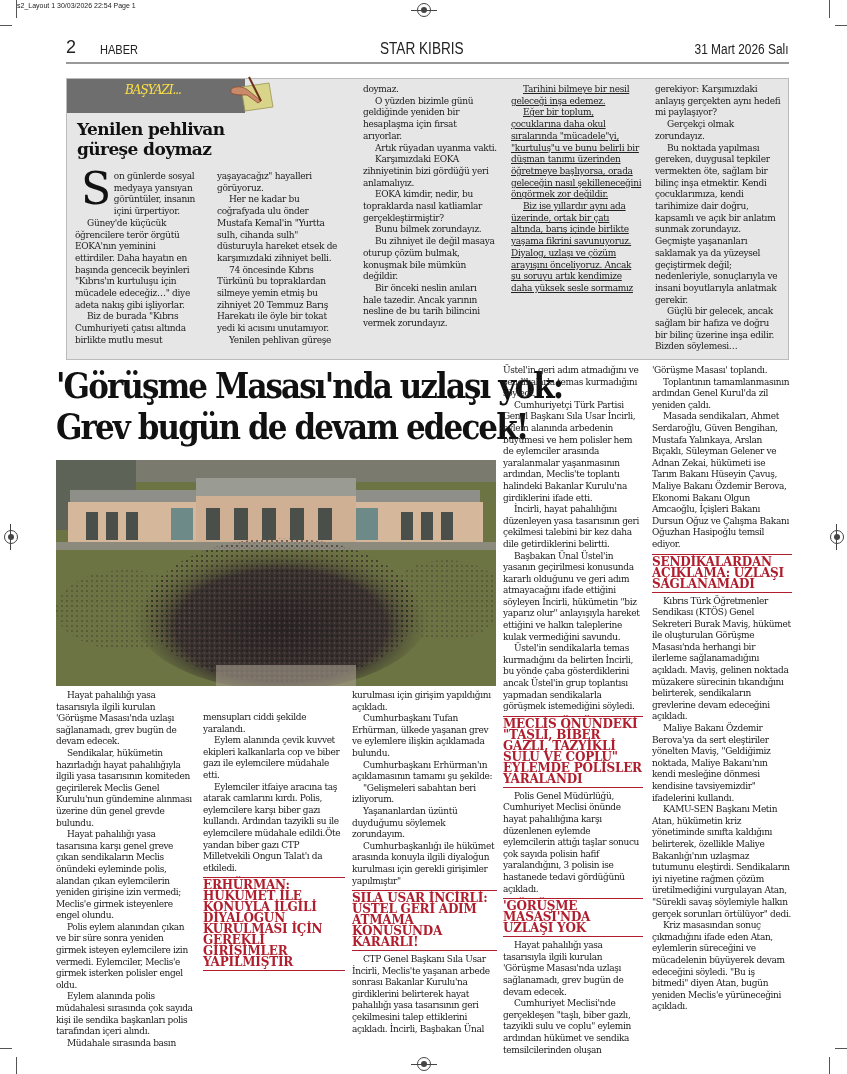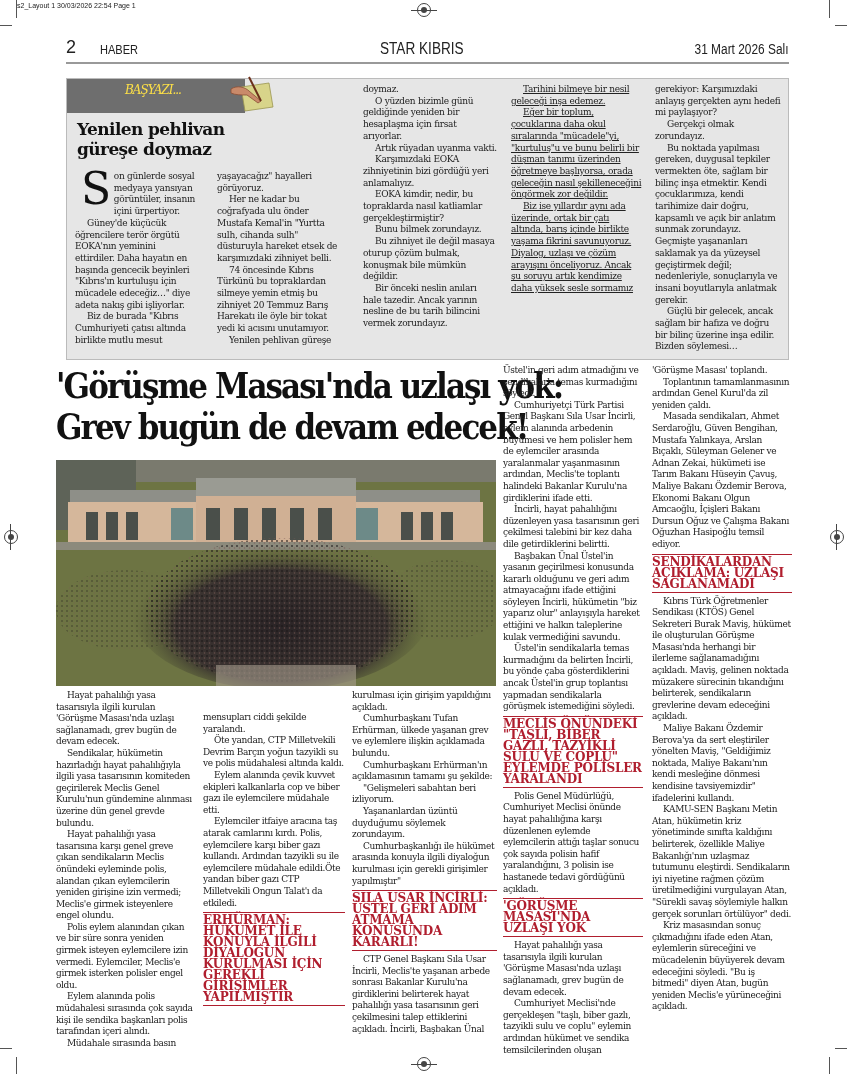--- a/index.html
+++ b/index.html
@@ -167,21 +167,20 @@
   <p>Hayat pahalılığı yasa tasarısıyla ilgili kurulan 'Görüşme Masası'nda uzlaşı sağlanamadı, grev bugün de devam edecek.</p>
   <p>Sendikalar, hükümetin hazırladığı hayat pahalılığıyla ilgili yasa tasarısının komiteden geçirilerek Meclis Genel Kurulu'nun gündemine alınması üzerine dün genel grevde bulundu.</p>
   <p>Hayat pahalılığı yasa tasarısına karşı genel greve çıkan sendikaların Meclis önündeki eyleminde polis, alandan çıkan eylemcilerin yeniden girişine izin vermedi; Meclis'e girmek isteyenlere engel olundu.</p>
   <p>Polis eylem alanından çıkan ve bir süre sonra yeniden girmek isteyen eylemcilere izin vermedi. Eylemciler, Meclis'e girmek isterken polisler engel oldu.</p>
   <p>Eylem alanında polis müdahalesi sırasında çok sayıda kişi ile sendika başkanları polis tarafından içeri alındı.</p>
   <p>Müdahale sırasında basın</p>
 </div>
 
 <div class="col" style="left:203px; top:682px; width:142px;margin-top:30px;">
   <p class="noind">mensupları ciddi şekilde yaralandı.</p>
-  <p>Öte yandan, CTP Milletvekili Devrim Barçın yoğun tazyikli su ve polis müdahalesi altında kaldı.</p>
   <p>Eylem alanında çevik kuvvet ekipleri kalkanlarla cop ve biber gazı ile eylemcilere müdahale etti.</p>
   <p>Eylemciler itfaiye aracına taş atarak camlarını kırdı. Polis, eylemcilere karşı biber gazı kullandı. Ardından tazyikli su ile eylemcilere müdahale edildi.Öte yandan biber gazı CTP Milletvekili Ongun Talat'ı da etkiledi.</p>
   <div class="subhead">ERHÜRMAN: HÜKÜMET İLE KONUYLA İLGİLİ DİYALOĞUN KURULMASI İÇİN GEREKLİ GİRİŞİMLER YAPILMIŞTIR</div>
 </div>
 
 <div class="col" style="left:352px; top:690px; width:145px;">
   <p class="noind">kurulması için girişim yapıldığını açıkladı.</p>
   <p>Cumhurbaşkanı Tufan Erhürman, ülkede yaşanan grev ve eylemlere ilişkin açıklamada bulundu.</p>
   <p>Cumhurbaşkanı Erhürman'ın açıklamasının tamamı şu şekilde:</p>
   <p>"Gelişmeleri sabahtan beri izliyorum.</p>

